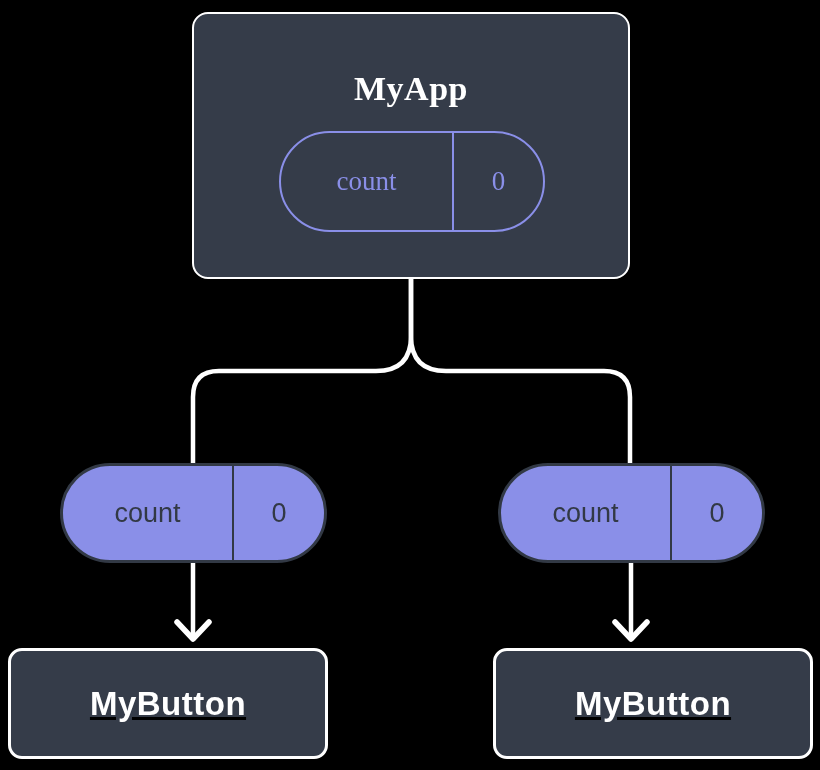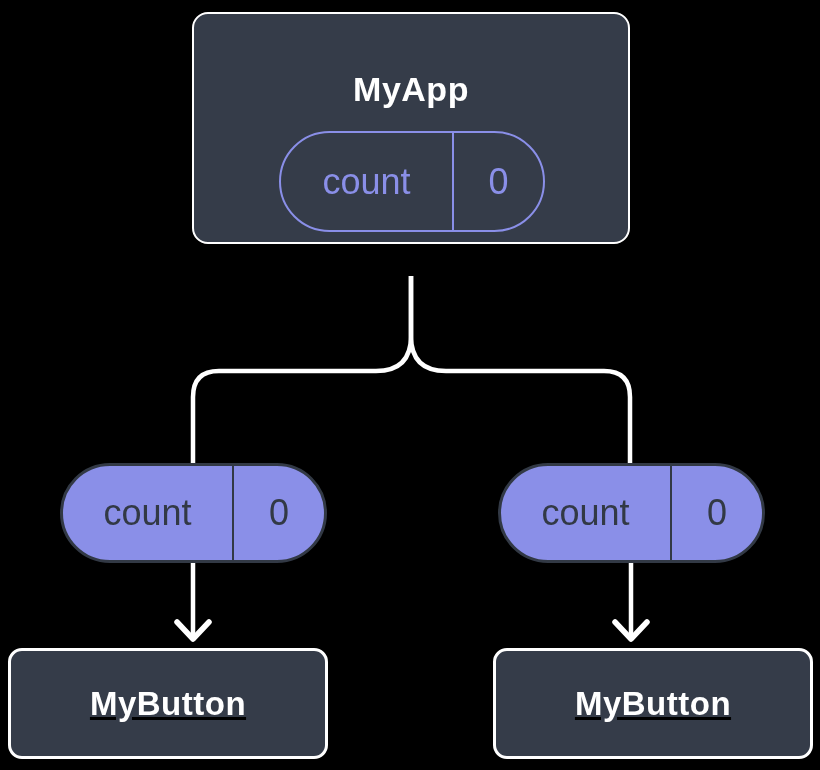--- a/index.html
+++ b/index.html
@@ -24,22 +24,23 @@
   
   .component-box {
     position: absolute;
     box-sizing: border-box;
     background: #353C49;
     border: 3px solid #FFFFFF;
     border-radius: 16px;
   }
   #myapp-box {
     left: 192px; top: 12px;
-    width: 438px; height: 232px;
+    width: 438px; height: 267px;
     border-width: 2.5px;
+    font-family: Liberation Serif, serif;
   }
   .box-title {
     position: absolute;
     left: 0; right: 0;
     text-align: center;
     color: #FFFFFF;
     font-size: 34px;
     font-weight: 700;
     letter-spacing: 0.5px;
   }
@@ -62,21 +63,21 @@
   }
 
   
   .pill {
     position: absolute;
     box-sizing: border-box;
     display: flex;
     align-items: stretch;
     border-radius: 999px;
     overflow: hidden;
-    font-size: 36px;
+    font-size: 27px;
   }
   .pill .pill-seg {
     display: flex;
     align-items: center;
     justify-content: center;
   }
   .pill .seg-label { box-sizing: border-box; }
 
   
   #state-pill {

